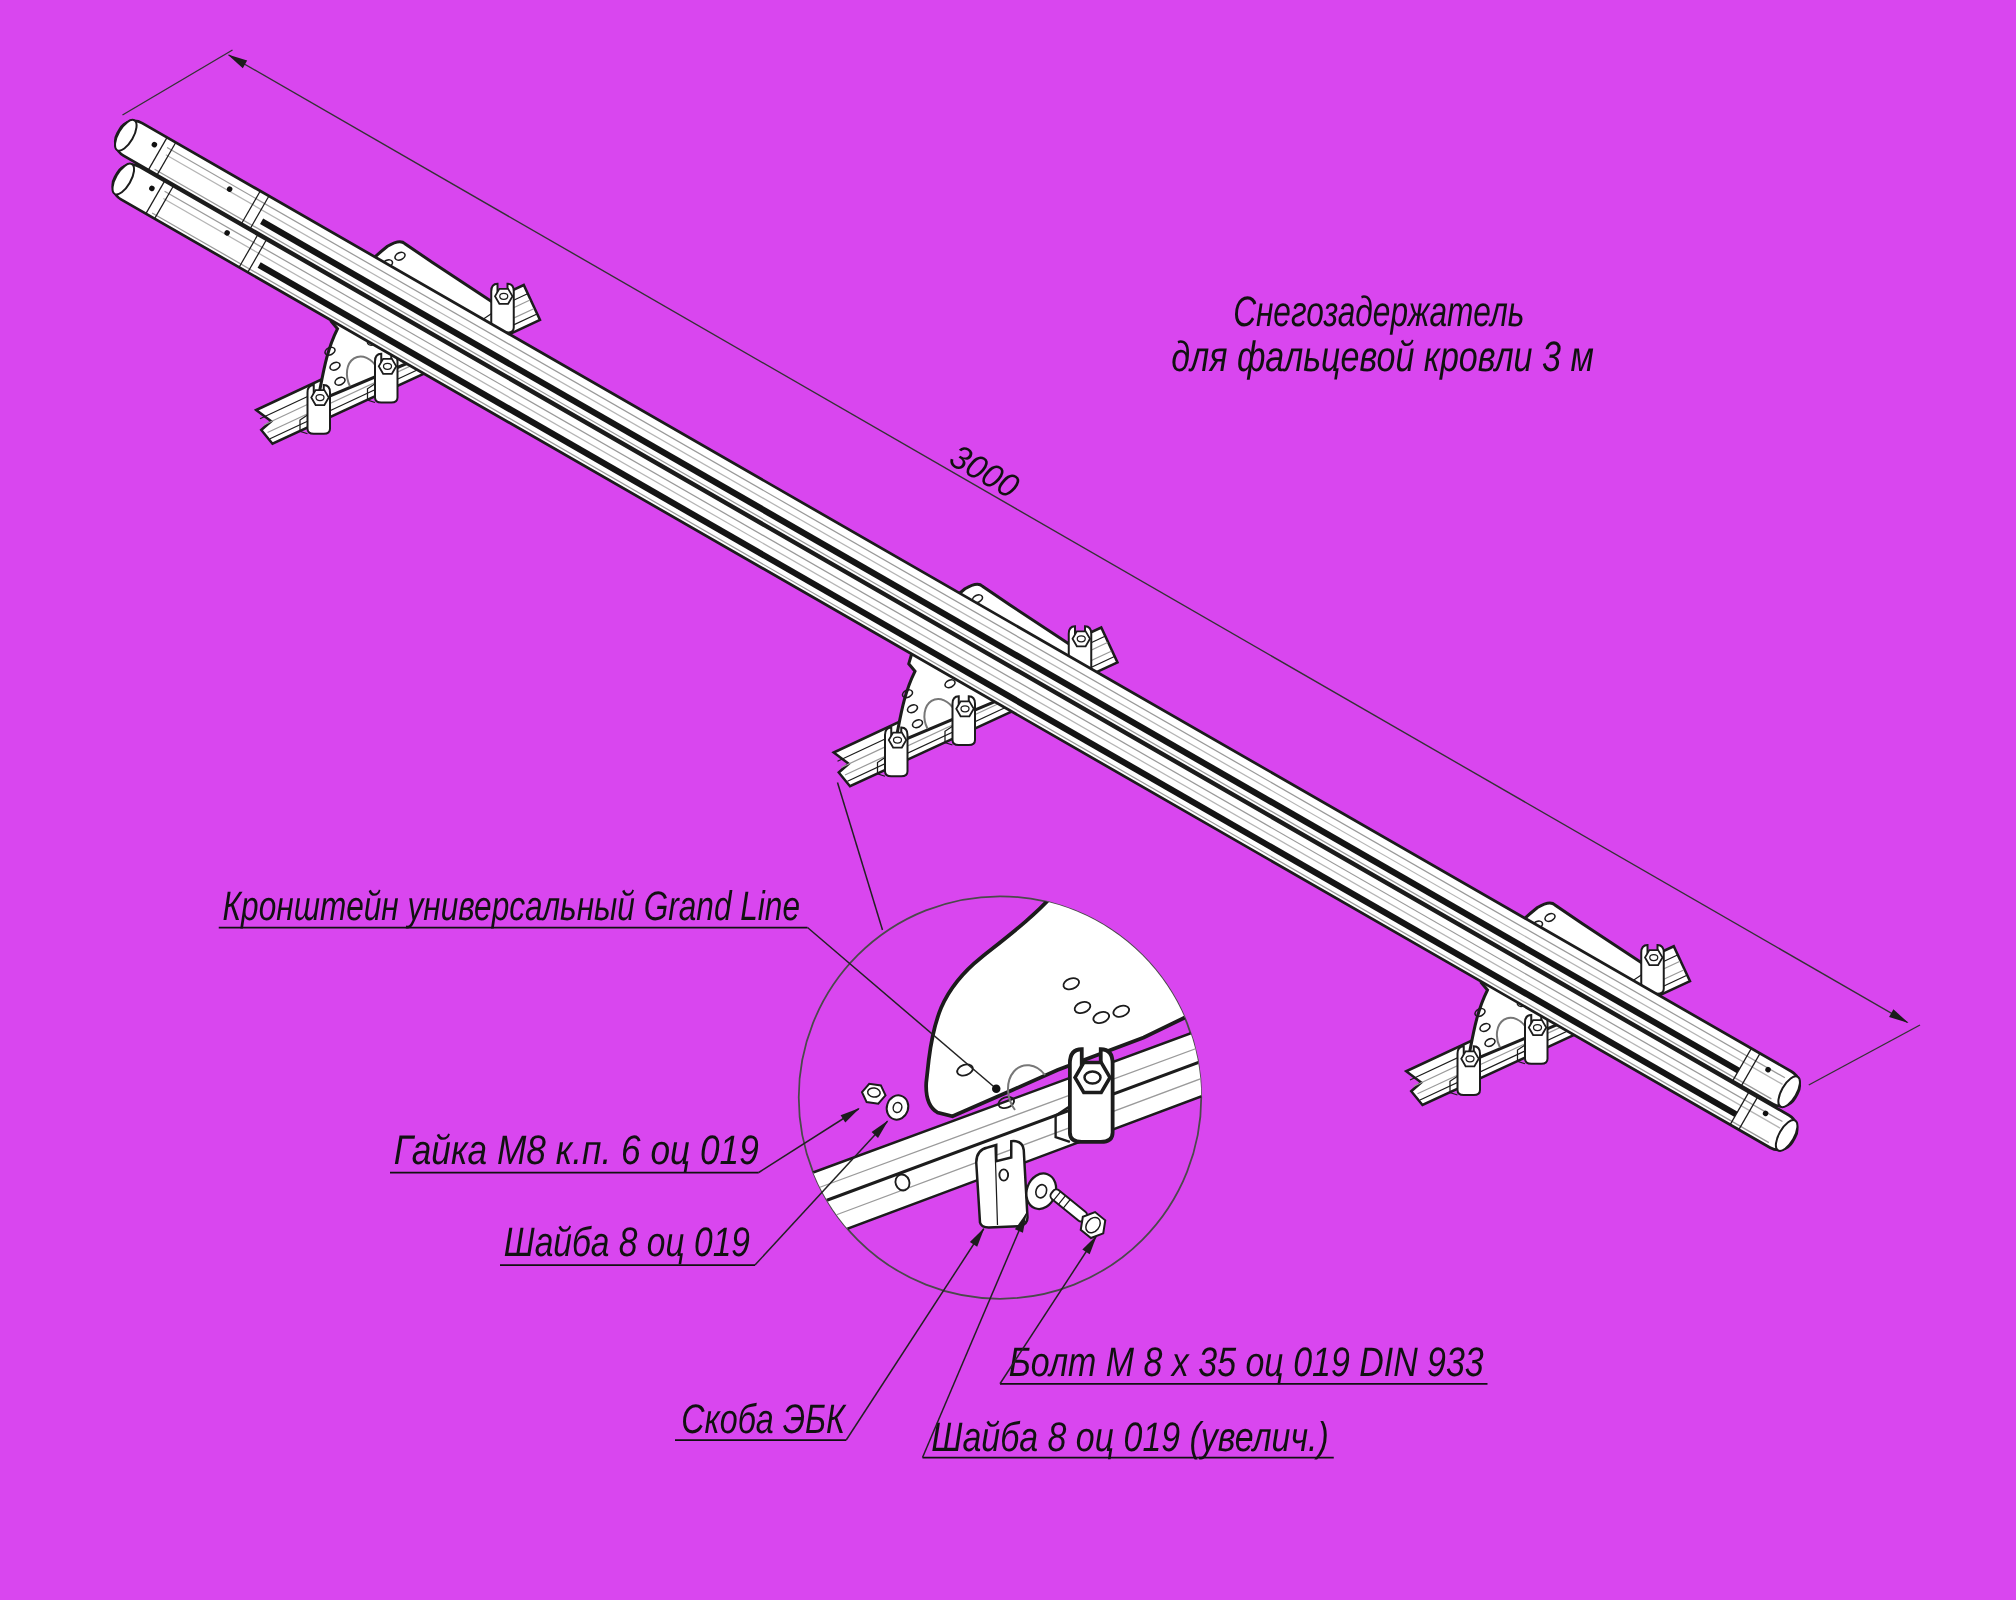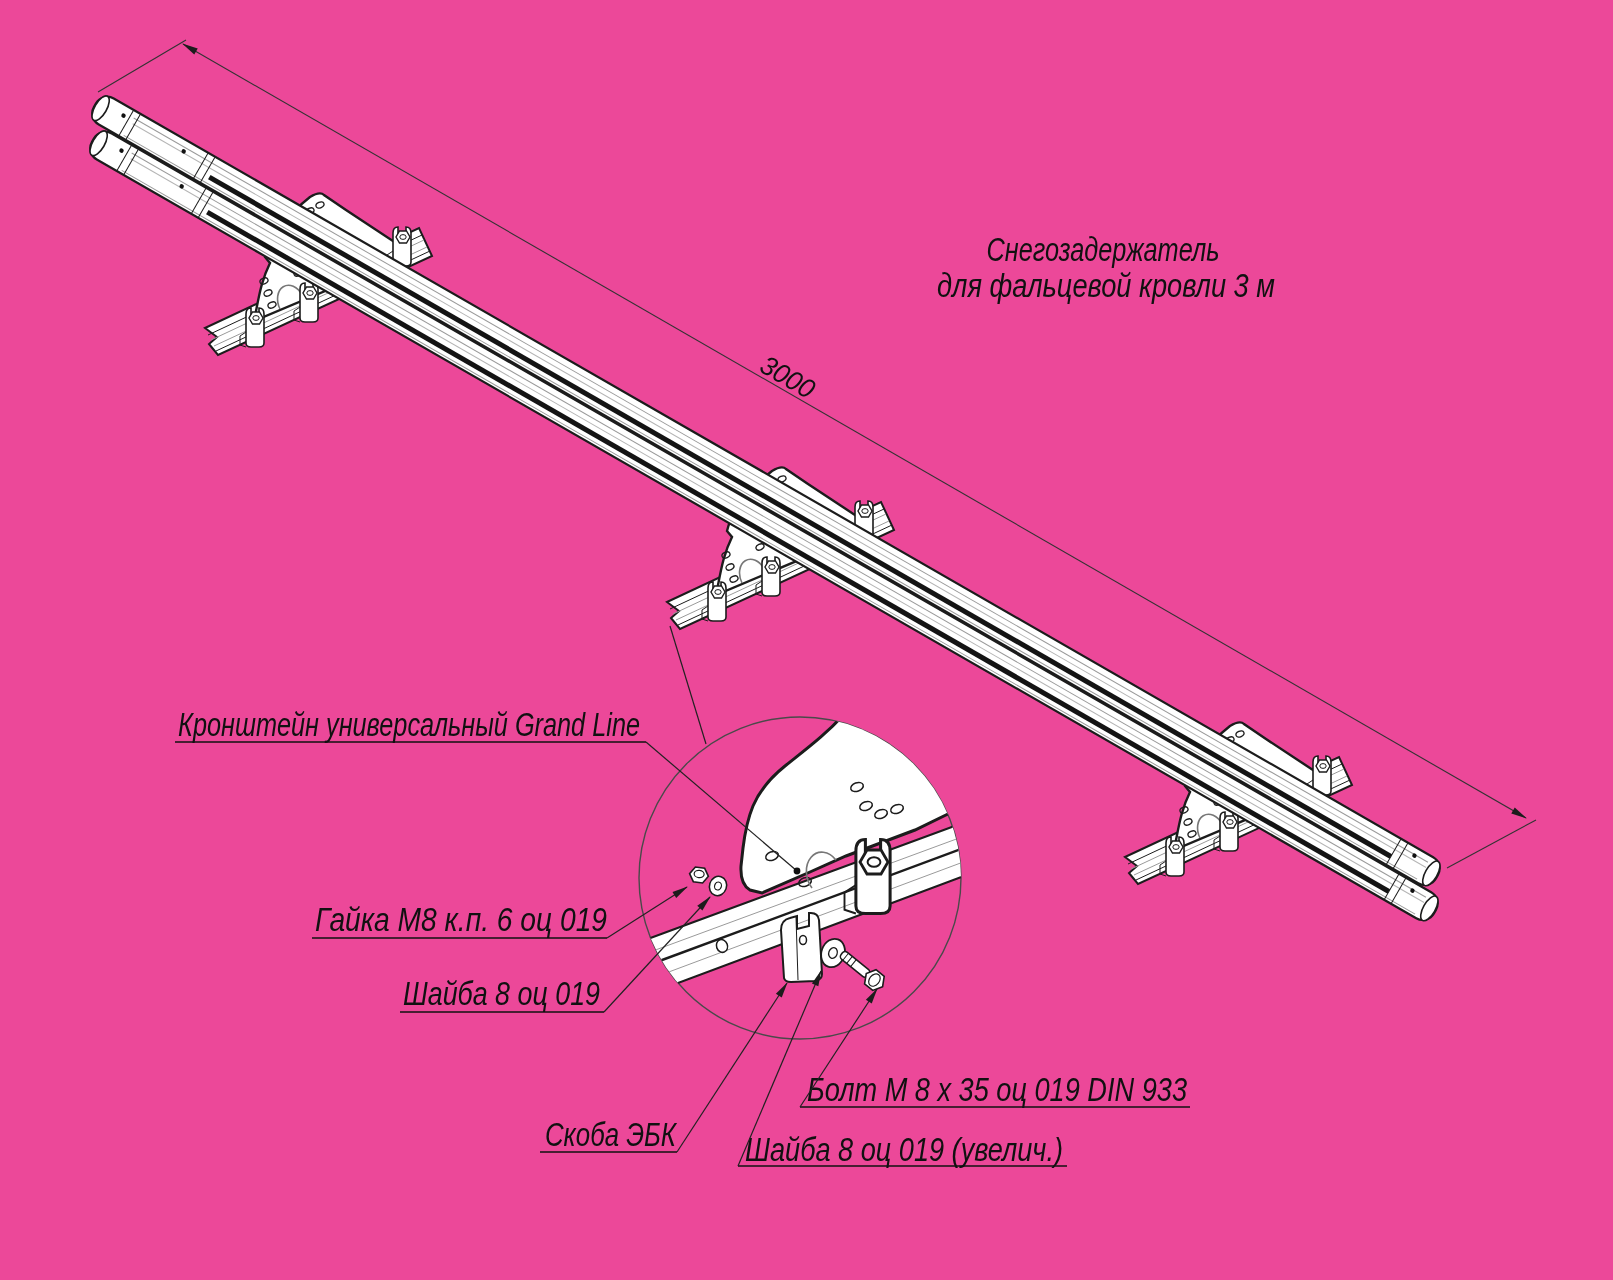--- a/index.html
+++ b/index.html
@@ -1,16 +1,16 @@
 <!DOCTYPE html>
 <html><head>
 <meta charset="utf-8">
 <style>
   html,body{margin:0;padding:0;background:#ffffff;}
-  .canvas{position:relative;width:1613px;height:1280px;background:#ec4899;overflow:hidden;}
+  .canvas{position:relative;width:1613px;height:1280px;background:#d946ef;overflow:hidden;}
   svg{display:block;}
   .white{fill:#ffffff;stroke:#1c1c1c;}
   .nf{fill:none;stroke:#1c1c1c;}
   .o1{stroke-width:1;}  .o12{stroke-width:1.2;} .o13{stroke-width:1.3;} .o14{stroke-width:1.4;} .o16{stroke-width:1.6;} .o18{stroke-width:1.8;} .o2{stroke-width:2;}
   .o22{stroke-width:2.2;} .o24{stroke-width:2.4;} .o3{stroke-width:3;}
   .gl{stroke:#9a9a9a;stroke-width:1;fill:none;}
   .gl2{stroke:#b5b5b5;stroke-width:1;fill:none;}
   .tl{stroke:#1c1c1c;stroke-width:1;fill:none;}
   .stripe{fill:#141414;stroke:none;}
   .hole{fill:none;stroke:#1c1c1c;stroke-width:1.3;}

